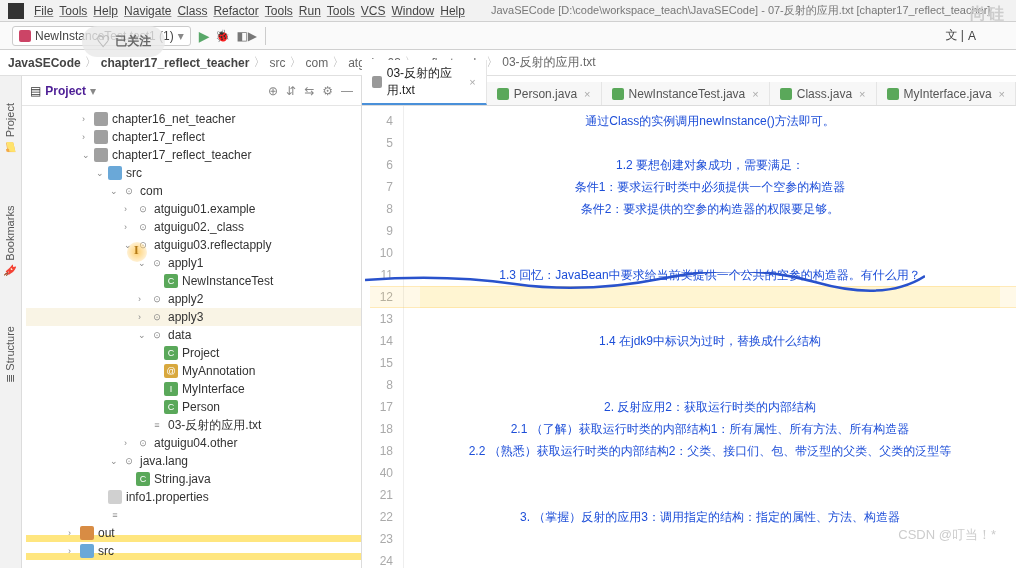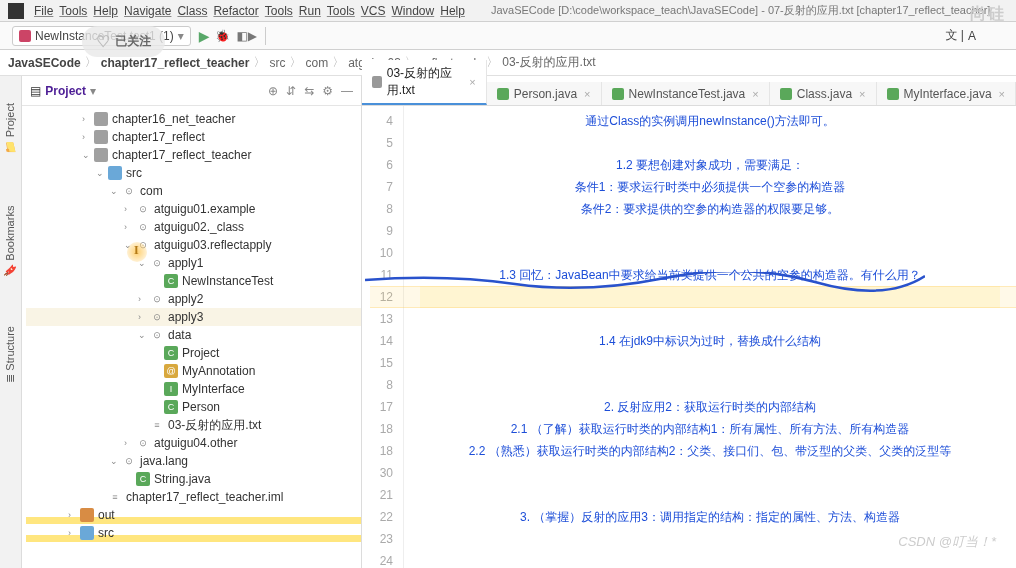--- a/index.html
+++ b/index.html
@@ -56,21 +56,21 @@
 .code .cl{ height:22px; position:relative;}
 .code .cur{ background:#fffbe6;}
 .caret-hl{ position:absolute; left:-50px; top:0; width:900px; height:22px; background:rgba(255,214,100,0.15); border-top:1px solid #ffcd5a55; border-bottom:1px solid #ffcd5a55;}
 .ibeam{ position:absolute; top:242px; left:127px; width:20px; height:20px; border-radius:50%; background:radial-gradient(#ffd070,#ffb03000); z-index:5;}
 .ibeam:after{content:"I";position:absolute;left:7px;top:1px;color:#b37a18;font-weight:bold;font-family:serif;}
 .squiggle{ position:absolute; top:272px; left:365px; width:560px; height:20px; pointer-events:none;}
 .squiggle svg{width:100%;height:100%;}
 .follow-badge{position:absolute;top:26px;left:82px;background:#e9e9e9cc;color:#666;padding:6px 14px;border-radius:20px;font-size:14px;font-weight:bold;display:flex;align-items:center;gap:5px;z-index:10;}
 .follow-badge .heart{color:#bbb;font-size:16px;}
 .brand-tr{position:absolute;top:4px;right:10px;color:#ccc;font-size:16px;font-weight:bold;letter-spacing:2px;}
-.watermark{position:absolute;bottom:17px;right:20px;color:#ccc;font-size:13px;font-style:italic;}
+.watermark{position:absolute;bottom:24px;right:20px;color:#ccc;font-size:13px;}
 </style>
 </head>
 <body>
 
 <div class="menubar">
   <div class="logo"></div>
   <span>File</span>
   <span>Tools</span>
   <span>Help</span>
   <span>Navigate</span>
@@ -263,22 +263,27 @@
         </div>
         <div class="row">
           <span class="sp" style="width: 94px;"></span>
           <span class="ar"></span>
           <span class="ic cls">C</span>
           <span>String.java</span>
         </div>
         <div class="row">
           <span class="sp" style="width: 66px;"></span>
           <span class="ar"></span>
+          <span class="ic prop"></span>
+          <span>info1.properties</span>
+        </div>
+        <div class="row">
+          <span class="sp" style="width: 66px;"></span>
+          <span class="ar"></span>
           <span class="ic txt">≡</span>
-          <span>chapter17_reflect_teacher.iml</span>
         </div>
         <div class="row hl-yellow">
           <span class="sp" style="width: 38px;"></span>
           <span class="ar">›</span>
           <span class="ic orange"></span>
           <span>out</span>
         </div>
         <div class="row hl-yellow">
           <span class="sp" style="width: 38px;"></span>
           <span class="ar">›</span>
@@ -327,21 +332,21 @@
           <div>10</div>
           <div>11</div>
           <div>12</div>
           <div>13</div>
           <div>14</div>
           <div>15</div>
           <div>8</div>
           <div>17</div>
           <div>18</div>
           <div>18</div>
-          <div>30</div>
+          <div>40</div>
           <div>21</div>
           <div>22</div>
           <div>23</div>
           <div>24</div>
         </div>
       <div class="code" id="code"><div class="cl">通过Class的实例调用newInstance()方法即可。</div><div class="cl">&nbsp;</div><div class="cl">1.2 要想创建对象成功，需要满足：</div><div class="cl">条件1：要求运行时类中必须提供一个空参的构造器</div><div class="cl">条件2：要求提供的空参的构造器的权限要足够。</div><div class="cl">&nbsp;</div><div class="cl">&nbsp;</div><div class="cl">1.3 回忆：JavaBean中要求给当前类提供一个公共的空参的构造器。有什么用？</div><div class="cl cur">&nbsp;<div class="caret-hl"></div></div><div class="cl">&nbsp;</div><div class="cl">1.4 在jdk9中标识为过时，替换成什么结构</div><div class="cl">&nbsp;</div><div class="cl">&nbsp;</div><div class="cl">2. 反射应用2：获取运行时类的内部结构</div><div class="cl">2.1 （了解）获取运行时类的内部结构1：所有属性、所有方法、所有构造器</div><div class="cl">2.2 （熟悉）获取运行时类的内部结构2：父类、接口们、包、带泛型的父类、父类的泛型等</div><div class="cl">&nbsp;</div><div class="cl">&nbsp;</div><div class="cl">3. （掌握）反射的应用3：调用指定的结构：指定的属性、方法、构造器</div><div class="cl">&nbsp;</div><div class="cl">&nbsp;</div></div>
     </div>
   </div>
 </div>
 

